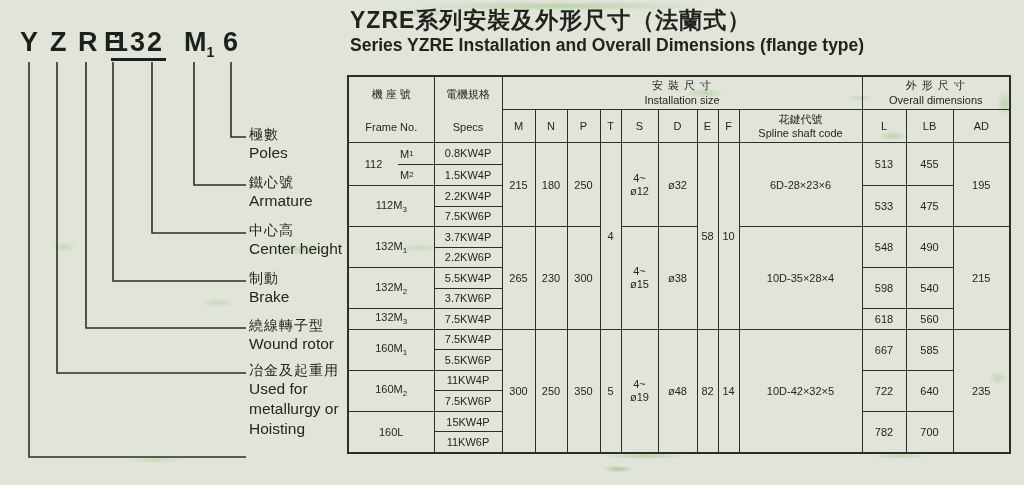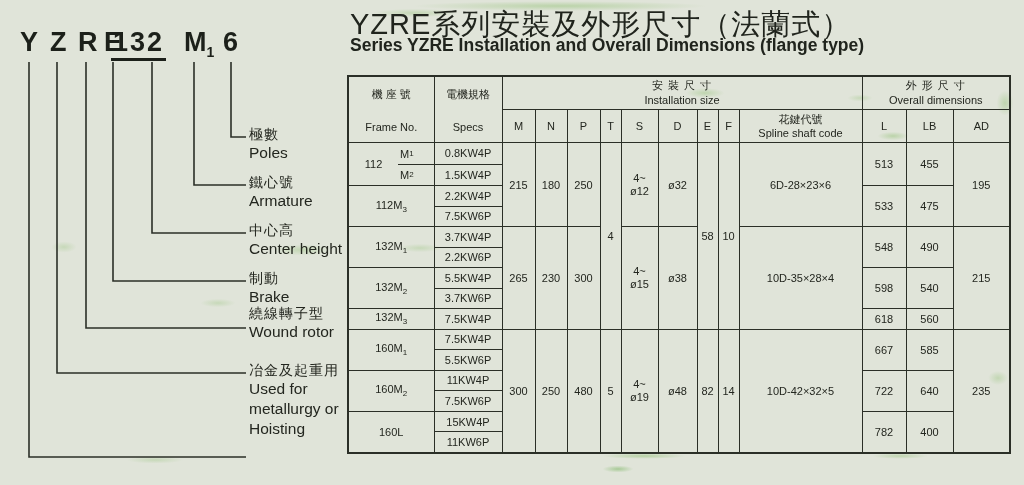--- a/index.html
+++ b/index.html
@@ -33,21 +33,21 @@
   
   .model-char { position:absolute; top:27px; font-size:27px; font-weight:700; color:#1c201a; }
   .model-char sub { font-size:14px; font-weight:700; }
   .u132 { border-bottom:3px solid #1c201a; padding:0 2px 0 2px; letter-spacing:2px; }
   .diag-lines { position:absolute; left:0; top:0; }
   .lab { position:absolute; left:249px; }
   .lab .zh { font-size:14px; line-height:17px; display:block; letter-spacing:1px; }
   .lab .en { font-size:15.5px; line-height:20px; display:block; white-space:pre-line; }
 
   
-  .title-zh { position:absolute; left:350px; top:5px; font-size:29px; font-weight:400; letter-spacing:1px; color:#20241d; }
+  .title-zh { position:absolute; left:350px; top:5px; font-size:23px; font-weight:700; letter-spacing:1px; color:#20241d; }
   .title-en { position:absolute; left:350px; top:35px; font-size:17.5px; font-weight:700; color:#20241d; }
 
   
   table.dims {
     position:absolute; left:347px; top:75px; width:663px; height:377px;
     border-collapse:collapse; table-layout:fixed;
     font-size:11px; color:#23261f;
   }
   table.dims th, table.dims td {
     border:1px solid #2b2f27; text-align:center; vertical-align:middle;
@@ -105,21 +105,21 @@
     <span class="en">Center height</span>
   </div>
   <div class="lab" style="top:174px">
     <span class="zh">鐵心號</span>
     <span class="en">Armature</span>
   </div>
   <div class="lab" style="top:270px">
     <span class="zh">制動</span>
     <span class="en">Brake</span>
   </div>
-  <div class="lab" style="top:305px">
+  <div class="lab" style="top:317px">
     <span class="zh">繞線轉子型</span>
     <span class="en">Wound rotor</span>
   </div>
   <div class="lab" style="top:362px">
     <span class="zh">冶金及起重用</span>
     <span class="en">Used for
 metallurgy or
 Hoisting</span>
   </div>
 
@@ -262,21 +262,21 @@
         <td><span>132M</span><sub>3</sub></td>
         <td>7.5KW4P</td>
         <td>618</td>
         <td>560</td>
       </tr>
       <tr>
         <td rowspan="2"><span>160M</span><sub>1</sub></td>
         <td>7.5KW4P</td>
         <td rowspan="6">300</td>
         <td rowspan="6">250</td>
-        <td rowspan="6">480</td>
+        <td rowspan="6">350</td>
         <td rowspan="6">5</td>
         <td rowspan="6" class="s-cell">
           <div>4~</div>
           <div>ø19</div>
         </td>
         <td rowspan="6">ø48</td>
         <td rowspan="6">82</td>
         <td rowspan="6">14</td>
         <td rowspan="6">10D-42×32×5</td>
         <td rowspan="2">667</td>
@@ -292,20 +292,20 @@
         <td rowspan="2">722</td>
         <td rowspan="2">640</td>
       </tr>
       <tr>
         <td>7.5KW6P</td>
       </tr>
       <tr>
         <td rowspan="2"><span>160L</span></td>
         <td>15KW4P</td>
         <td rowspan="2">782</td>
-        <td rowspan="2">400</td>
+        <td rowspan="2">700</td>
       </tr>
       <tr>
         <td>11KW6P</td>
       </tr>
     </tbody>
   </table>
 </div>
 
 </body></html>

